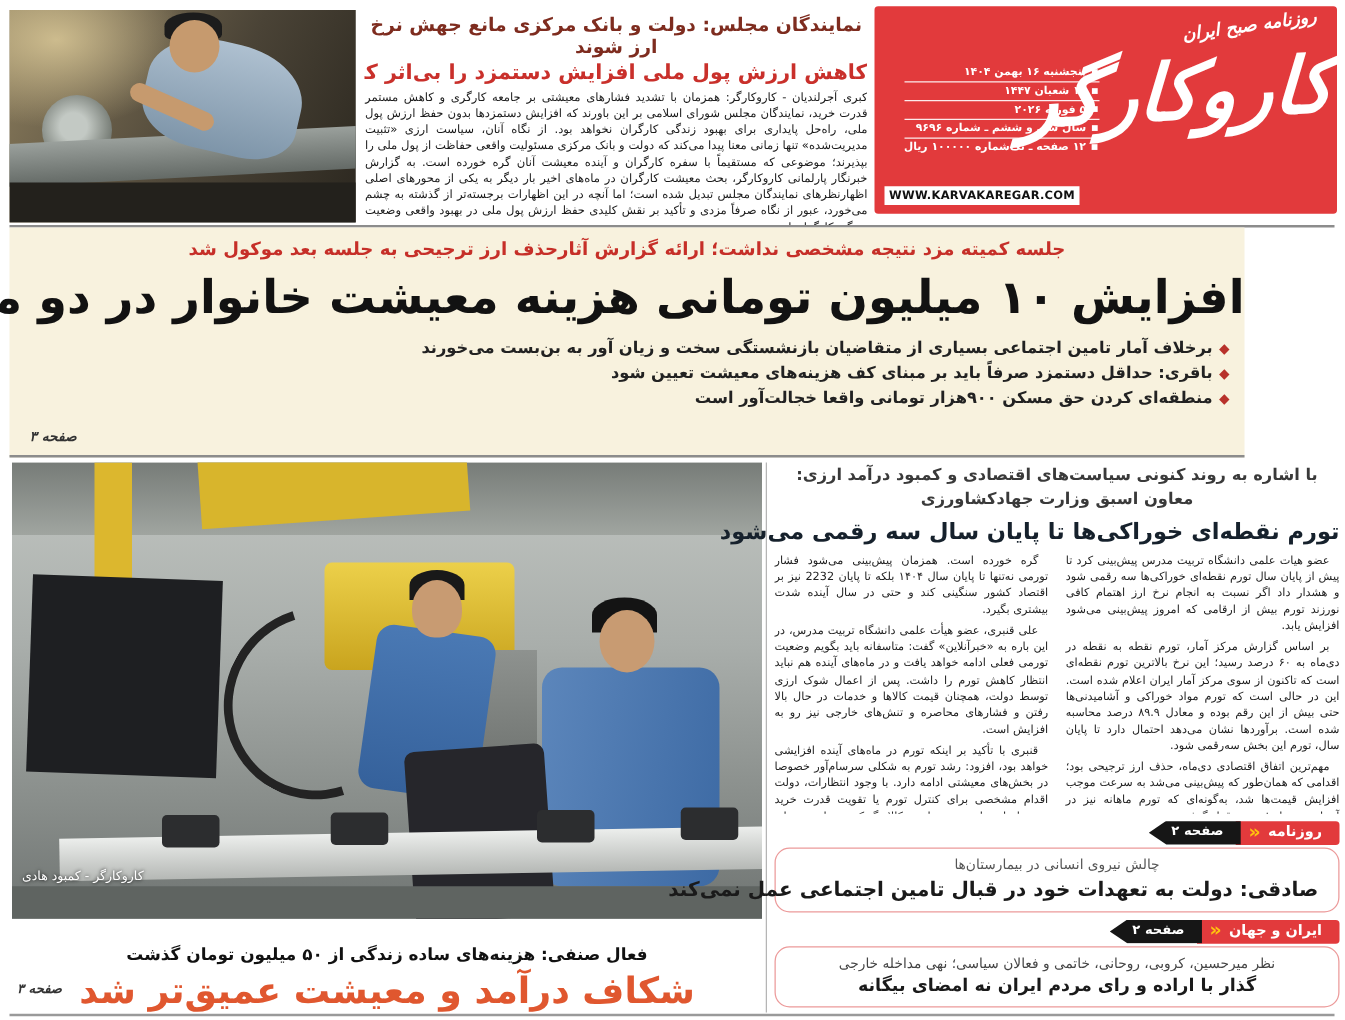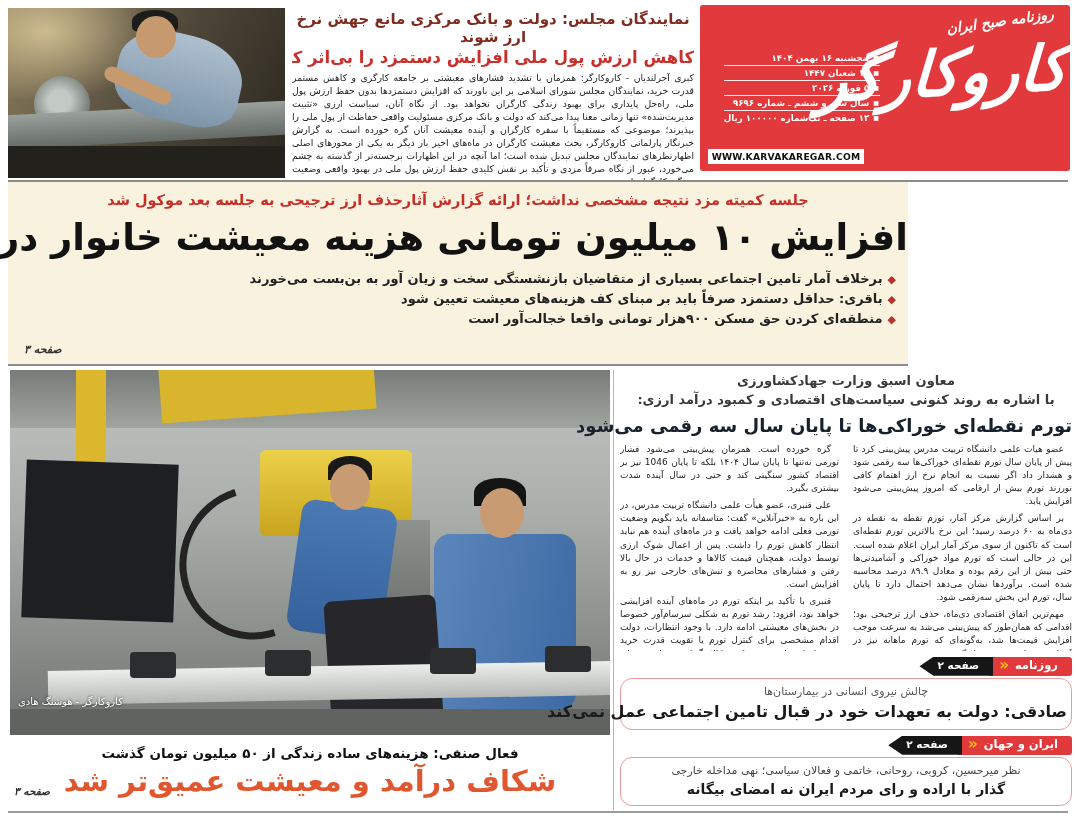--- a/index.html
+++ b/index.html
@@ -40,21 +40,21 @@
   .info-row{ display:flex; align-items:center; gap:4px; color:#fff; font-size:8.7px; font-weight:bold;
     padding:2px 1px; border-bottom:1px solid rgba(255,255,255,.9); white-space:nowrap; overflow:hidden; }
   .info-row:last-child{ border-bottom:none; }
   .sq{ font-size:6px; line-height:1; }
   .mh-site{ position:absolute; left:8px; bottom:7px; width:156px; background:#fff; color:#111;
     font-size:9.2px; font-weight:bold; text-align:center; padding:2px 0; letter-spacing:.2px; }
 
   .hr1{ position:absolute; left:8px; width:1060px; top:180px; border-top:2px solid #8c8c8c; }
 
   
-  .cream{ position:absolute; left:8px; top:182px; width:900px; height:184px;
+  .cream{ position:absolute; left:8px; top:182px; width:988px; height:184px;
     background:var(--cream-bg,#f8f2de); border-bottom:2px solid #8c8c8c; }
   .lead-kicker{ text-align:center; padding-top:10px; color:#c62f28; font-size:14.5px; font-weight:bold; }
   .lead-headline{ text-align:center; color:#121212; font-size:37px; font-weight:bold; margin-top:8px;
     letter-spacing:-1px; white-space:nowrap; }
   .lead-bullets{ margin-top:10px; padding-right:12px; text-align:right; }
   .bullet-line{ font-size:13px; font-weight:bold; color:#222; line-height:1.55; }
   .diamond{ color:#b8322b; font-size:11px; margin-left:5px; }
   .lead-pageref{ position:absolute; left:16px; bottom:8px; font-size:11px; font-weight:bold; color:#333;
     font-style:italic; }
 
@@ -82,21 +82,21 @@
   .pm-apron{ position:absolute; left:318px; top:228px; width:112px; height:138px; border-radius:8px;
     background:#26262b; transform:rotate(-4deg); }
   .pm-rail{ position:absolute; left:38px; top:296px; width:565px; height:34px;
     background:linear-gradient(#eceeec,#b5b8b5); transform:rotate(-1deg); }
   .pm-lump{ position:absolute; width:46px; height:26px; border-radius:4px; background:#2c2d2f; }
   .pm-floor{ position:absolute; left:0; bottom:0; width:100%; height:26px; background:#5f6461; }
   .photo-credit{ position:absolute; left:8px; bottom:28px; color:#fff; font-size:10px; text-shadow:0 0 3px #000; }
 
   
   .photo-story{ position:absolute; left:10px; top:737px; width:600px; height:75px; text-align:center; }
-  .ps-kicker{ font-size:13.5px; font-weight:bold; color:#111; margin-top:8px; }
+  .ps-kicker{ font-size:13.5px; font-weight:bold; color:#111; margin-top:19px; }
   .ps-headline{ font-size:29px; font-weight:bold; color:var(--accent-orange,#e0572f); margin-top:3px; }
   .ps-pageref{ position:absolute; left:4px; top:48px; font-size:10.5px; font-weight:bold; color:#333; font-style:italic; }
 
   .vline{ position:absolute; left:613px; top:370px; height:440px; border-left:1px solid #b5b5b5; }
   .hr-bottom{ position:absolute; left:8px; width:1060px; top:811px; border-top:2px solid #9a9a9a; }
 
   
   .right-col{ position:absolute; left:620px; top:372px; width:452px; }
   .inf-kicker{ text-align:center; font-size:13px; font-weight:bold; color:#3a3a3a; line-height:1.45; }
   .inf-headline{ text-align:center; font-size:18px; font-weight:bold; color:var(--dark-headline,#16212c);
@@ -106,21 +106,21 @@
   .inf-col p{ margin-bottom:4px; text-indent:8px; }
 
   .tag{ display:flex; align-items:stretch; height:19px; margin-top:6px; }
   .tag-red{ display:flex; align-items:center; gap:6px; background:var(--brand-red,#e23a3c); color:#fff;
     font-size:11.5px; font-weight:bold; padding:0 14px 2px 10px; border-radius:0 3px 3px 0; }
   .chev{ color:var(--chevron-yellow,#ffc20e); font-size:15px; font-weight:bold; line-height:1; }
   .tag-black{ display:flex; align-items:center; background:#161616; color:#fff; font-size:10.5px; font-weight:bold;
     padding:0 14px 2px 18px; margin-right:-4px; clip-path:polygon(0 50%, 14px 0, 100% 0, 100% 100%, 14px 100%); }
 
   .story-box{ border:1px solid #ec9a9a; border-radius:12px; background:#fff; text-align:center;
-    padding:6px 4px 8px; margin-top:2px; }
+    padding:6px 16px 8px; margin-top:2px; }
   .box-kicker{ font-size:11px; color:#555; }
   .box-headline{ font-size:16px; font-weight:bold; color:#1a1a1a; margin-top:4px; white-space:nowrap; }
   .box2 .box-kicker{ font-size:11px; color:#444; }
   .box2 .box-headline{ font-size:14px; margin-top:4px; }
 </style>
 </head>
 <body>
 
 <div id="page">
 
@@ -197,47 +197,47 @@
     <div class="pm-bodyA"></div>
     <div class="pm-hairA"></div>
     <div class="pm-headA"></div>
     <div class="pm-apron"></div>
     <div class="pm-rail"></div>
     <div class="pm-lump" style="left:120px; top:282px;"></div>
     <div class="pm-lump" style="left:255px; top:280px;"></div>
     <div class="pm-lump" style="left:420px; top:278px;"></div>
     <div class="pm-lump" style="left:535px; top:276px;"></div>
     <div class="pm-floor"></div>
-    <div class="photo-credit">کاروکارگر - هوشنگ هادی</div>
+    <div class="photo-credit">کاروکارگر - کمبود هادی</div>
   </div>
 
   <div class="photo-story">
     <div class="ps-kicker">فعال صنفی: هزینه‌های ساده زندگی از ۵۰ میلیون تومان گذشت</div>
     <div class="ps-headline">شکاف درآمد و معیشت عمیق‌تر شد</div>
     <div class="ps-pageref">صفحه ۳</div>
   </div>
 
   <div class="vline"></div>
   <div class="hr-bottom"></div>
 
   <div class="right-col">
     <div class="inf-kicker">
+      <div>با اشاره به روند کنونی سیاست‌های اقتصادی و کمبود درآمد ارزی:</div>
       <div>معاون اسبق وزارت جهادکشاورزی</div>
-      <div>با اشاره به روند کنونی سیاست‌های اقتصادی و کمبود درآمد ارزی:</div>
     </div>
     <div class="inf-headline">تورم نقطه‌ای خوراکی‌ها تا پایان سال سه رقمی می‌شود</div>
     <div class="inf-cols">
       <div class="inf-col">
         <p>عضو هیات علمی دانشگاه تربیت مدرس پیش‌بینی کرد تا پیش از پایان سال تورم نقطه‌ای خوراکی‌ها سه رقمی شود و هشدار داد اگر نسبت به انجام نرخ ارز اهتمام کافی نورزند تورم بیش از ارقامی که امروز پیش‌بینی می‌شود افزایش یابد.</p>
         <p>بر اساس گزارش مرکز آمار، تورم نقطه به نقطه در دی‌ماه به ۶۰ درصد رسید؛ این نرخ بالاترین تورم نقطه‌ای است که تاکنون از سوی مرکز آمار ایران اعلام شده است. این در حالی است که تورم مواد خوراکی و آشامیدنی‌ها حتی بیش از این رقم بوده و معادل ۸۹.۹ درصد محاسبه شده است. برآوردها نشان می‌دهد احتمال دارد تا پایان سال، تورم این بخش سه‌رقمی شود.</p>
         <p>مهم‌ترین اتفاق اقتصادی دی‌ماه، حذف ارز ترجیحی بود؛ اقدامی که همان‌طور که پیش‌بینی می‌شد به سرعت موجب افزایش قیمت‌ها شد، به‌گونه‌ای که تورم ماهانه نیز در آستانه عبور از ۸ درصد قرار گرفت.</p>
 
       </div>
       <div class="inf-col">
-        <p>گره خورده است. همزمان پیش‌بینی می‌شود فشار تورمی نه‌تنها تا پایان سال ۱۴۰۴ بلکه تا پایان 1046 نیز بر اقتصاد کشور سنگینی کند و حتی در سال آینده شدت بیشتری بگیرد.</p>
+        <p>گره خورده است. همزمان پیش‌بینی می‌شود فشار تورمی نه‌تنها تا پایان سال ۱۴۰۴ بلکه تا پایان 2232 نیز بر اقتصاد کشور سنگینی کند و حتی در سال آینده شدت بیشتری بگیرد.</p>
         <p>علی قنبری، عضو هیأت علمی دانشگاه تربیت مدرس، در این باره به «خبرآنلاین» گفت: متاسفانه باید بگویم وضعیت تورمی فعلی ادامه خواهد یافت و در ماه‌های آینده هم نباید انتظار کاهش تورم را داشت. پس از اعمال شوک ارزی توسط دولت، همچنان قیمت کالاها و خدمات در حال بالا رفتن و فشارهای محاصره و تنش‌های خارجی نیز رو به افزایش است.</p>
         <p>قنبری با تأکید بر اینکه تورم در ماه‌های آینده افزایشی خواهد بود، افزود: رشد تورم به شکلی سرسام‌آور خصوصا در بخش‌های معیشتی ادامه دارد. با وجود انتظارات، دولت اقدام مشخصی برای کنترل تورم یا تقویت قدرت خرید مردم انجام نداده، جز سیاست کالابرگ که بعید است بتواند کمبودهای ایجادشده را جبران کند.</p>
 
       </div>
     </div>
 
     <div class="tag">
       <span class="tag-red">
           <b>روزنامه</b>
           <span class="chev">«</span>

